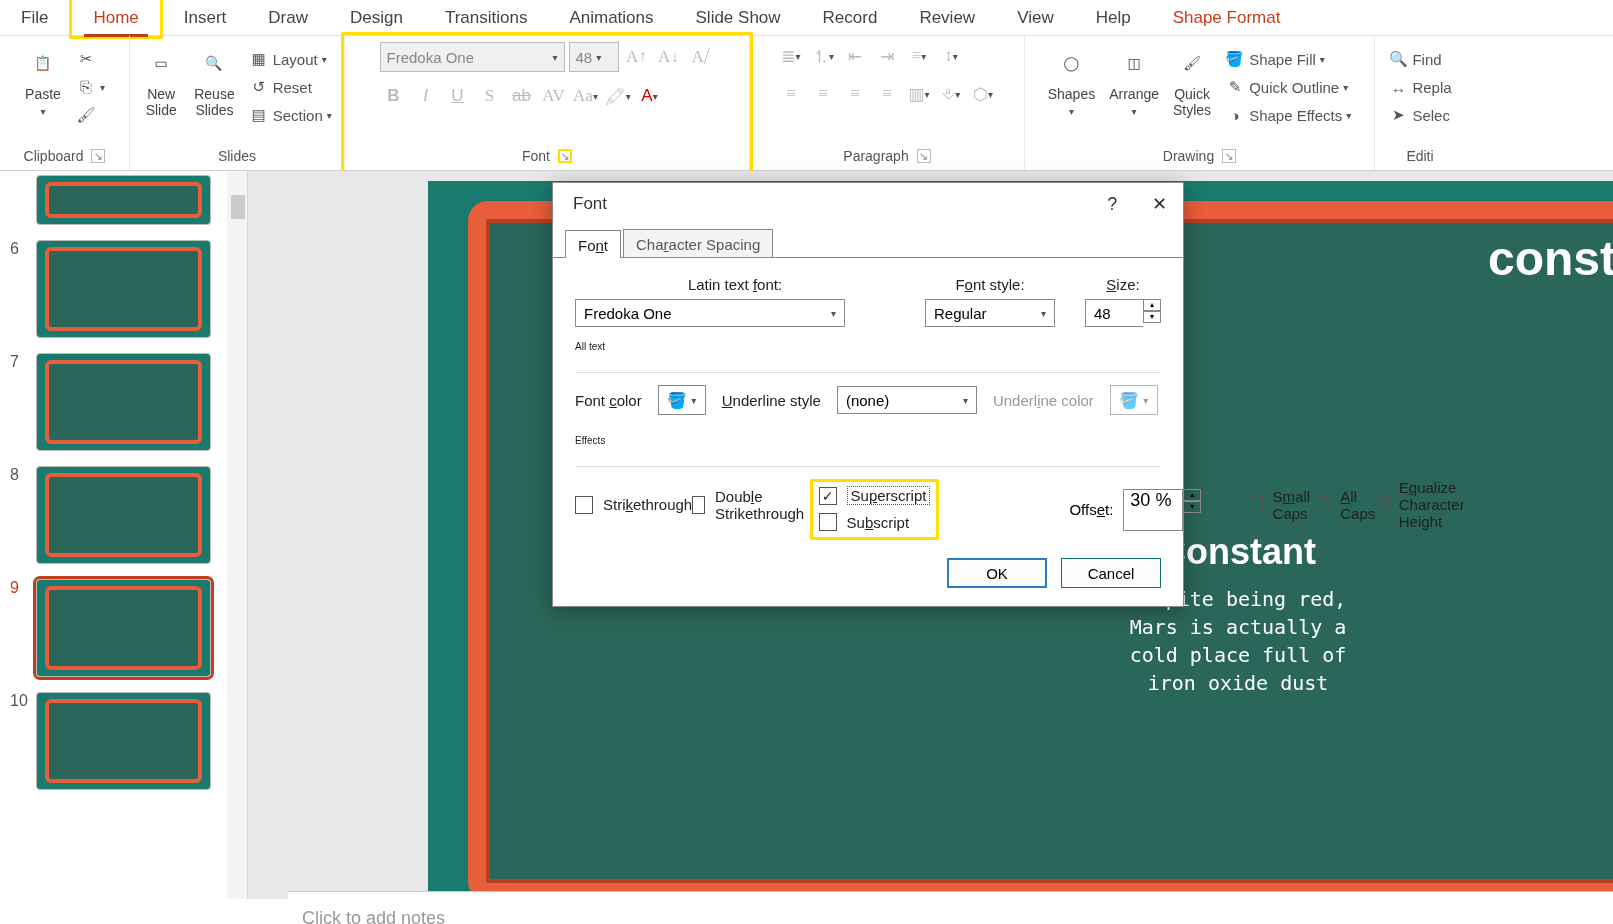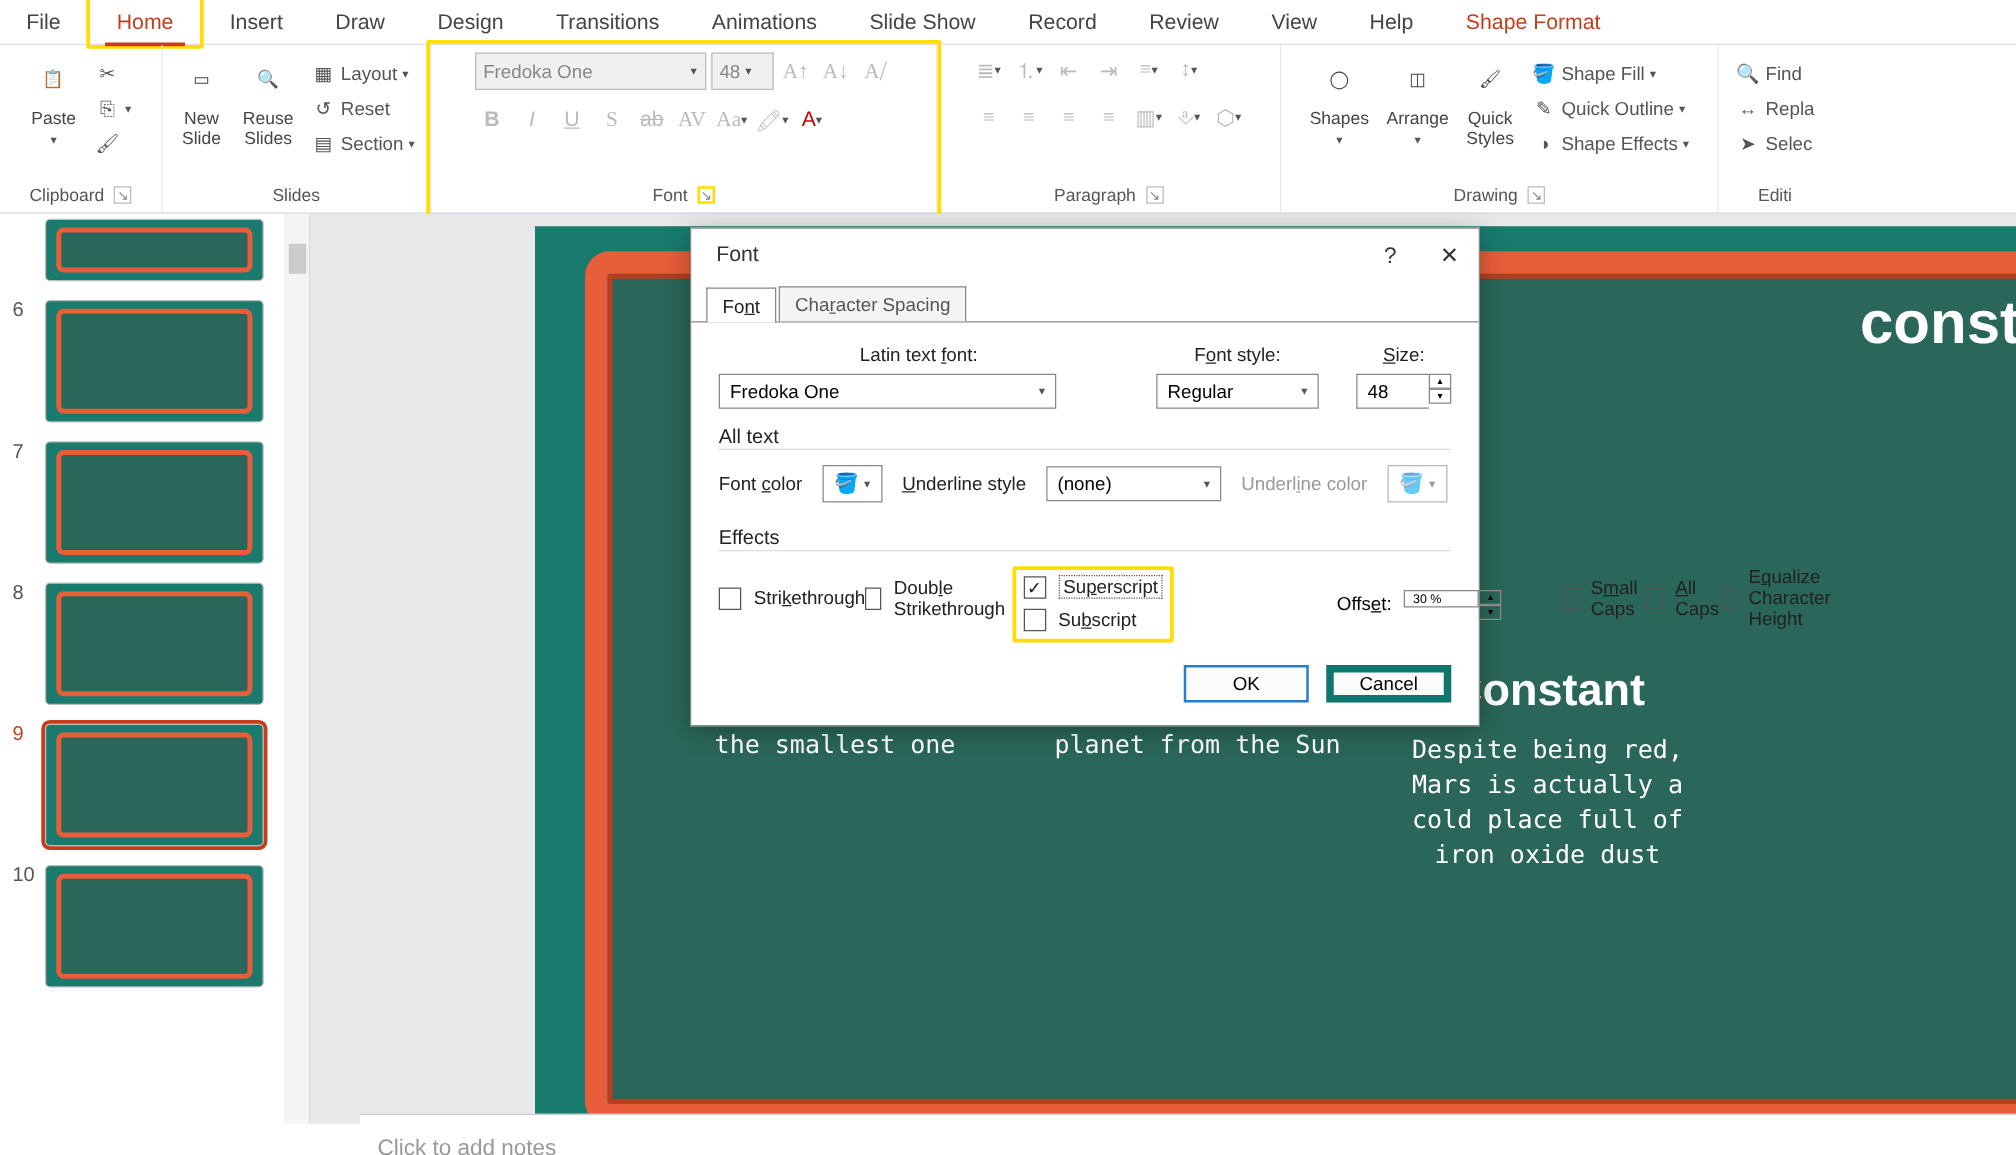--- a/index.html
+++ b/index.html
@@ -65,33 +65,33 @@
 .dlg-help { cursor: pointer; font-size: 18px; color: #333; margin-right: 30px; }
 .dlg-tabs { display: flex; border-bottom: 1px solid #888; padding-left: 12px; margin-top: 4px; }
 .dlg-tab { padding: 6px 12px 4px 12px; border: 1px solid #888; border-bottom: none; background: #fff; font-size: 15px; color: #222; margin-right: 2px; cursor: pointer; position: relative; top: 1px; }
 .dlg-tab.inactive { background: #f4f4f4; color: #555; top: 0; }
 .dlg-body { padding: 18px 22px 10px 22px; }
 .dlg-row { display: flex; gap: 30px; margin-bottom: 14px; }
 .dlg-field { display: flex; flex-direction: column; gap: 6px; }
 .dlg-label { font-size: 15px; color: #222; text-align: center; }
 .dlg-label u { text-decoration: underline; }
 .dlg-combo { height: 28px; border: 1px solid #888; display: flex; align-items: center; padding: 0 8px; font-size: 15px; justify-content: space-between; }
-.dlg-section { font-size: 16px; color: #222; margin: 14px 0 12px 0; border-bottom: 1px solid #ddd; padding-bottom: 0; }
+.dlg-section { font-size: 10px; color: #222; margin: 14px 0 12px 0; border-bottom: 1px solid #ddd; padding-bottom: 20px; }
 .color-btn { width: 48px; height: 30px; border: 1px solid #888; display: inline-flex; align-items: center; justify-content: center; gap: 4px; }
 .check-row { display: flex; align-items: center; gap: 10px; margin-bottom: 10px; font-size: 15px; color: #222; }
 .checkbox { width: 18px; height: 18px; border: 1px solid #555; display: flex; align-items: center; justify-content: center; font-size: 14px; }
 .effects-grid { display: flex; gap: 110px; }
 .effects-col { display: flex; flex-direction: row; }
 .sub-highlight { border: 3px solid #ffde00; padding: 4px 6px; border-radius: 2px; width: 130px; }
 .offset-box { display: flex; align-items: center; gap: 10px; font-size: 15px; margin-left: 20px; }
-.spin { width: 60px; height: 14px; border: 1px solid #888; display: flex; align-items: flex-end; padding: 0 6px; font-size: 10px; }
+.spin { width: 60px; height: 42px; border: 1px solid #888; display: flex; align-items: flex-start; padding: 0 6px; font-size: 18px; }
 .spin-btns { width: 18px; display: flex; flex-direction: column; }
 .spin-btns div { height: 12px; border: 1px solid #888; font-size: 8px; text-align: center; line-height: 10px; }
 .dlg-buttons { display: flex; justify-content: flex-end; gap: 14px; padding: 8px 22px 18px 22px; }
-.dlg-btn { width: 100px; height: 30px; border: 6px solid #0f766e; background: #fcfcfc; font-size: 15px; cursor: pointer; }
+.dlg-btn { width: 100px; height: 30px; border: 1px solid #0f766e; background: #fcfcfc; font-size: 15px; cursor: pointer; }
 .dlg-btn.primary { border: 2px solid #2a7cc7; }
 </style>
 </head>
 <body>
 
 <div class="tabs">
   <div class="tab">File</div>
   <div class="tab active home-highlight">Home</div>
   <div class="tab">Insert</div>
   <div class="tab">Draw</div>

